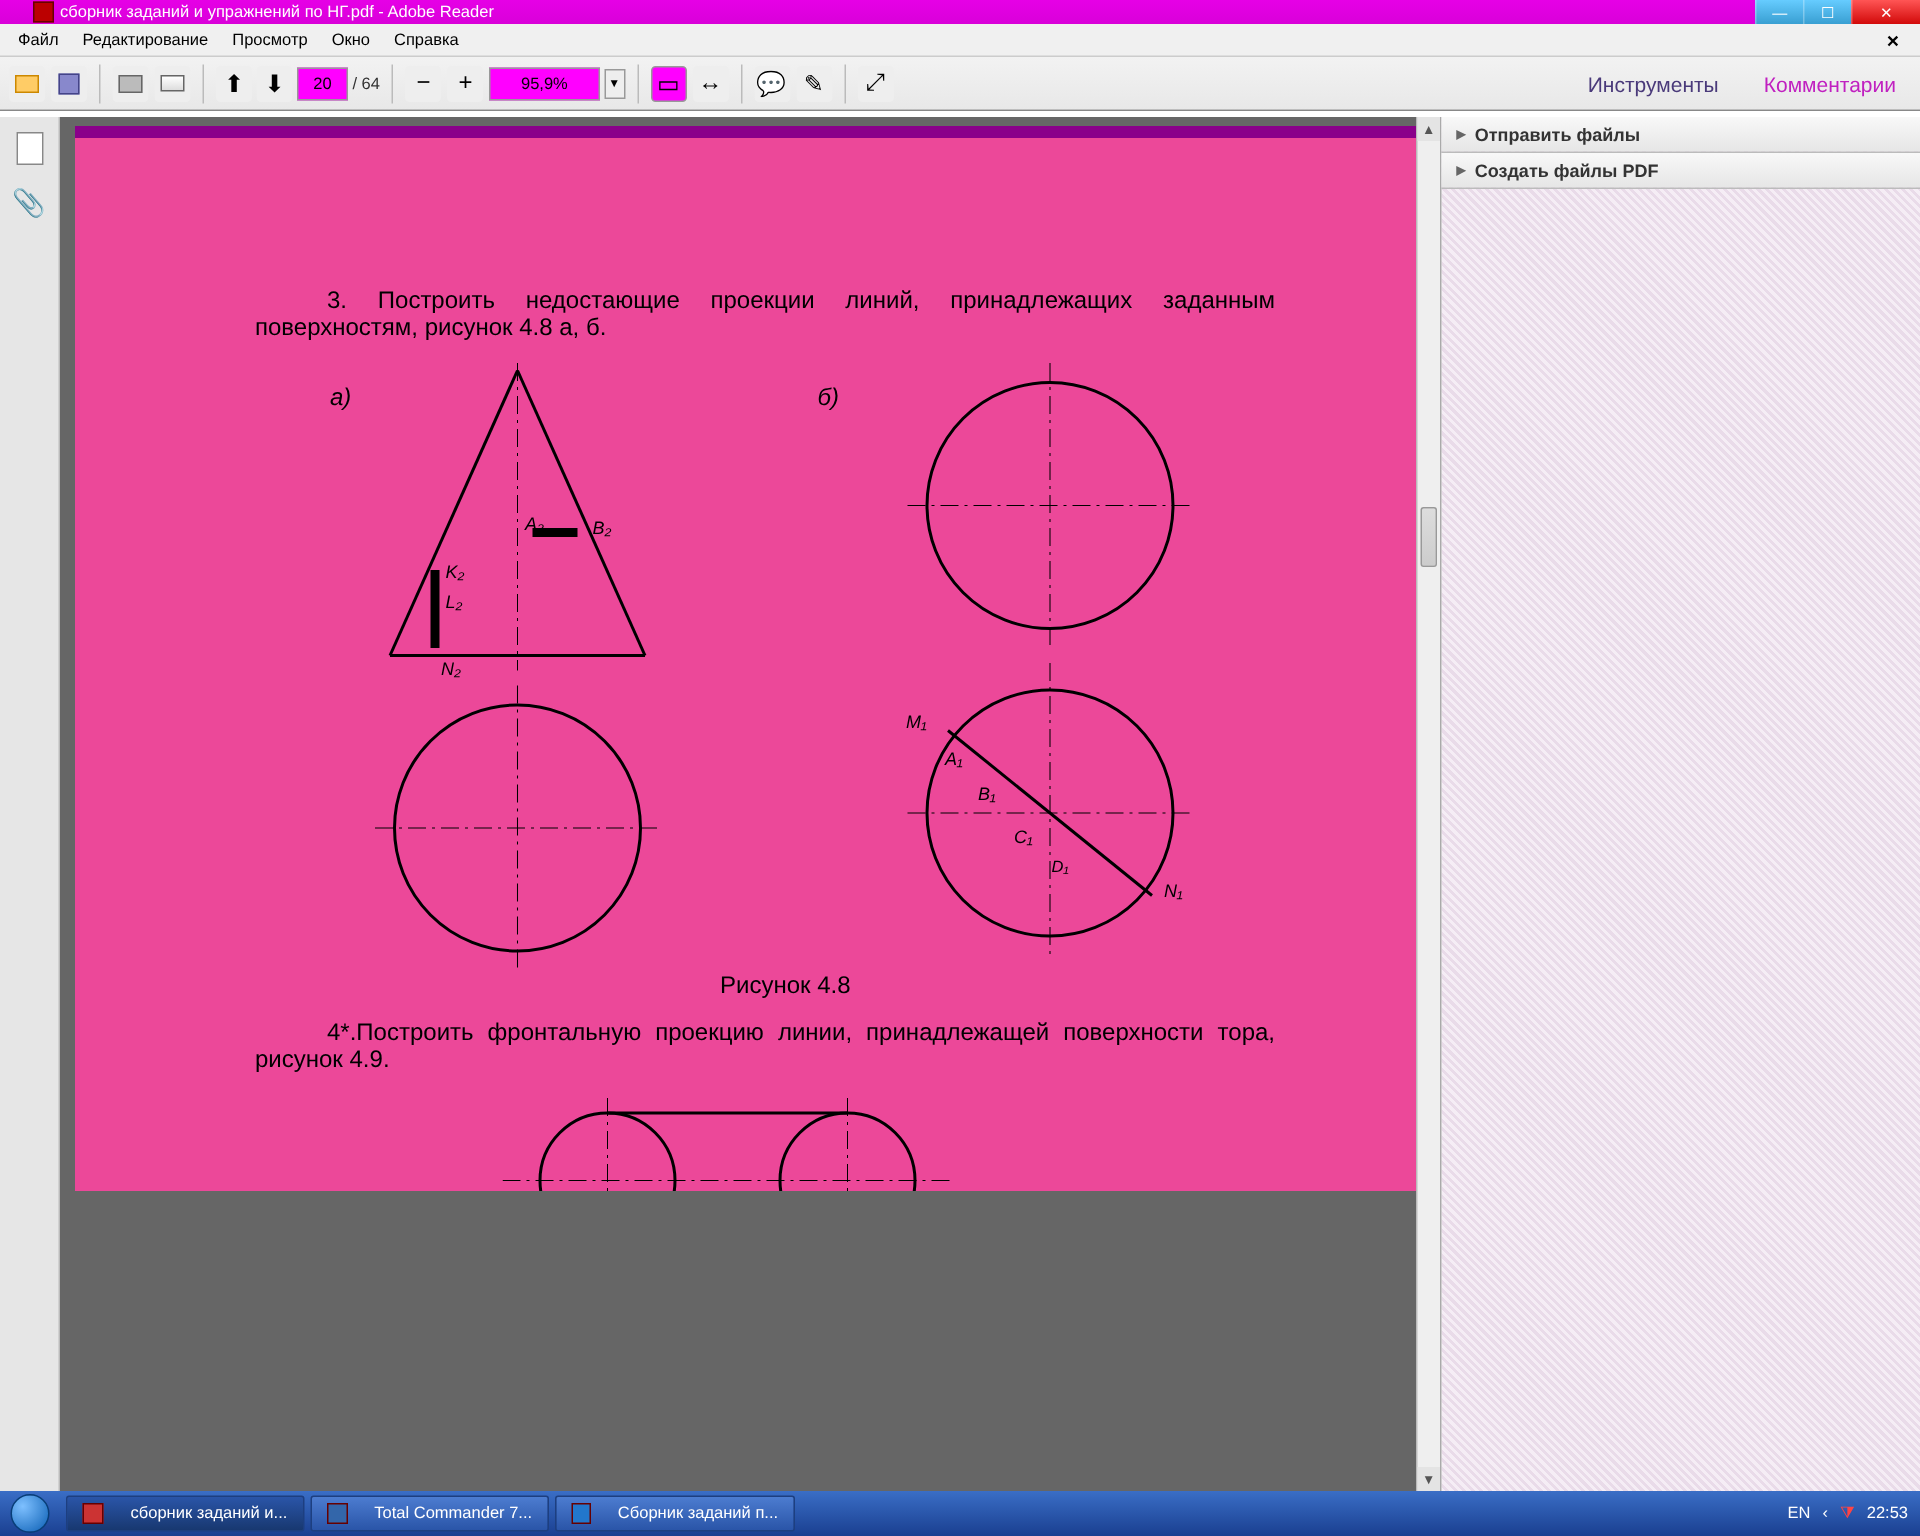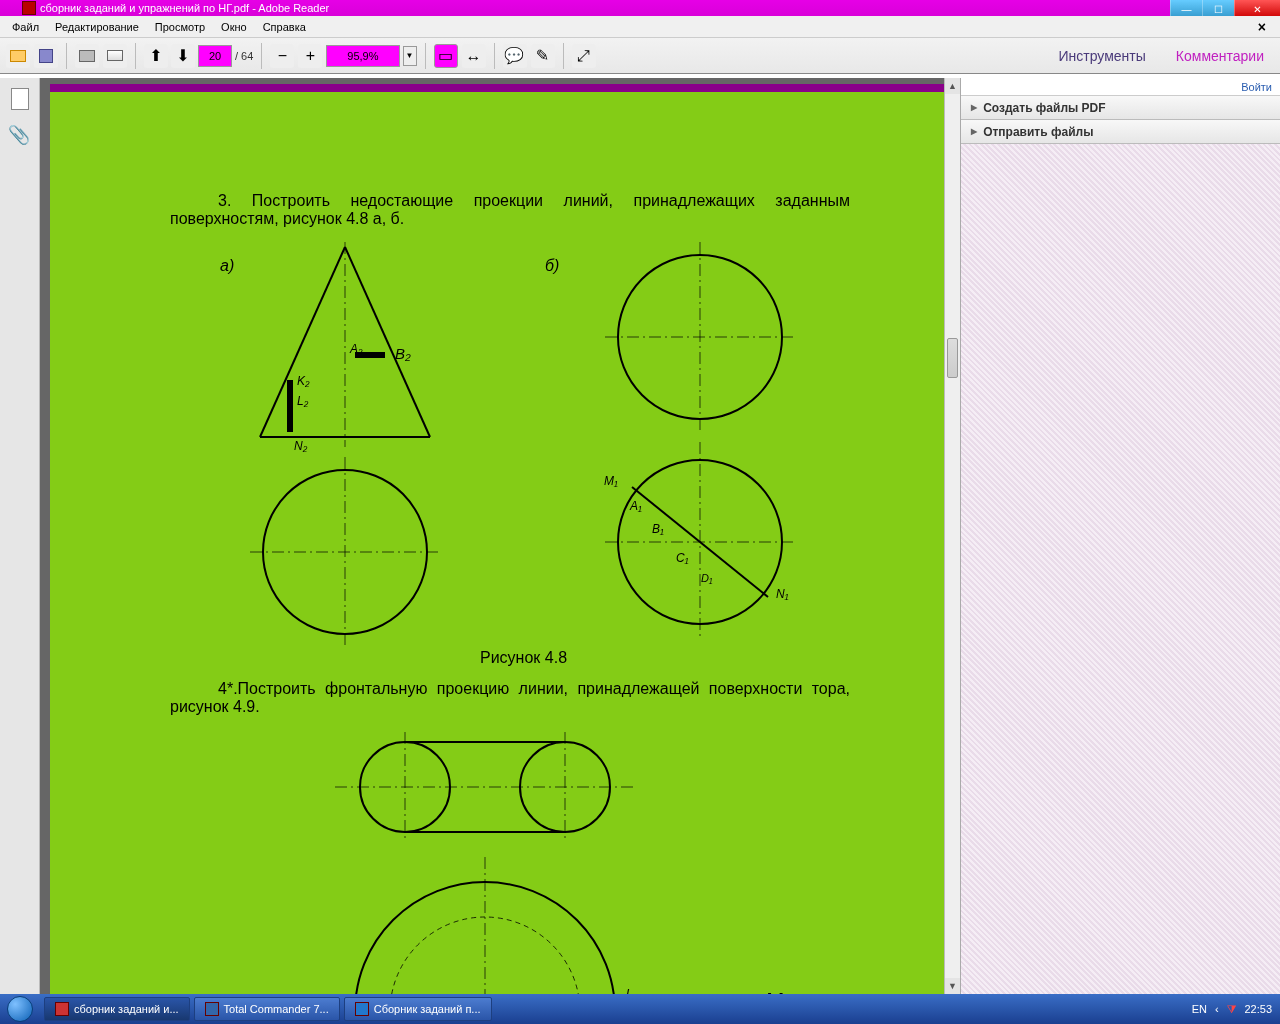--- a/index.html
+++ b/index.html
@@ -33,42 +33,42 @@
 .link-text { font-size:14px; color:#4a3a7a; }
 .link-text.magenta { color:#c020c0; }
 
 
 .main { position:absolute; top:78px; bottom:30px; left:0; right:0; display:flex; }
 .left-strip { width:40px; background:#e6e6e6; border-right:1px solid #bbb; display:flex; flex-direction:column; align-items:center; padding-top:10px; gap:14px; }
 .left-strip .thumb-icon { width:18px; height:22px; border:1px solid #888; background:#fff; }
 .left-strip .clip-icon { font-size:18px; color:#888; }
 
 .doc-area { flex:1; background:#666; overflow:hidden; position:relative; }
-.page { margin:6px 10px; background:#84cc16; border-top:8px solid #8a008a; position:relative; height:910px; overflow:hidden; }
+.page { margin:6px 10px; background:#ec4899; border-top:8px solid #8a008a; position:relative; height:710px; overflow:hidden; }
 .pg-content { position:relative; width:100%; height:100%; color:#000; font-family:"Times New Roman",serif; }
 .txt { position:absolute; font-size:16px; }
 
 .right-panel { width:320px; background:linear-gradient(135deg,#f3e6f3,#eadcea); border-left:1px solid #aaa; font-size:12px; position:relative;
   background-image: repeating-linear-gradient(45deg,#f5edf5 0,#f5edf5 2px,#e9dbe9 2px,#e9dbe9 4px);
 }
 .rp-top { height:18px; background:#fff; border-bottom:1px solid #ccc; display:flex; justify-content:flex-end; align-items:center; padding-right:8px; color:#2a5db0; font-size:11px; }
 .rp-row { height:24px; background:linear-gradient(#f8f8f8,#e6e6e6); border-bottom:1px solid #bbb; display:flex; align-items:center; padding-left:10px; gap:6px; font-size:12px; color:#333; font-weight:bold; }
 .rp-row::before { content:"▶"; font-size:8px; color:#666; }
 
 
 .doc-scroll { position:absolute; right:0; top:0; bottom:0; width:16px; background:#efefef; border-left:1px solid #bbb; }
 .doc-scroll .thumb { position:absolute; left:2px; right:2px; top:260px; height:40px; background:linear-gradient(#ddd,#ccc); border:1px solid #999; border-radius:2px; }
 .doc-scroll .arr { position:absolute; left:0; right:0; height:16px; background:#e4e4e4; display:flex; align-items:center; justify-content:center; font-size:9px; color:#555; }
 .doc-scroll .arr.up { top:0; } .doc-scroll .arr.dn { bottom:0; }
 
 
 .taskbar { position:absolute; bottom:0; left:0; right:0; height:30px; background:linear-gradient(#3a6ec6,#1a3f90); display:flex; align-items:center; font-size:11px; color:#fff; }
 .start { width:40px; height:30px; display:flex; align-items:center; justify-content:center; }
 .start-orb { width:26px; height:26px; border-radius:50%; background:radial-gradient(circle at 30% 30%,#7ec0ff,#0b5fb4); border:1px solid #083e78; position:relative; }
-.task-item { height:24px; padding:0 10px; margin-left:4px; display:flex; align-items:center; gap:5px; background:linear-gradient(#4c7cd0,#2a55a8); border:1px solid #1d3f80; border-radius:2px; font-size:11px; color:#fff; max-width:160px; white-space:nowrap; overflow:hidden; }
+.task-item { height:24px; padding:0 10px; margin-left:4px; display:flex; align-items:center; gap:18px; background:linear-gradient(#4c7cd0,#2a55a8); border:1px solid #1d3f80; border-radius:2px; font-size:11px; color:#fff; max-width:160px; white-space:nowrap; overflow:hidden; }
 .task-item.active { background:linear-gradient(#2a55a8,#183870); }
 .tray { margin-left:auto; display:flex; align-items:center; gap:8px; padding-right:8px; font-size:11px; }
 .tray .lang { background:transparent; }
 .tray .clock { }
 .ti-icon { width:14px; height:14px; background:#c33; border:1px solid #600; display:inline-block; }
 
 
 svg.fig { position:absolute; }
 </style>
 </head>
@@ -151,21 +151,21 @@
 
         <svg class="fig" style="left:190px;top:145px" width="220" height="220">
           <line x1="105" y1="10" x2="20" y2="200" stroke="#000" stroke-width="2"></line>
           <line x1="105" y1="10" x2="190" y2="200" stroke="#000" stroke-width="2"></line>
           <line x1="20" y1="200" x2="190" y2="200" stroke="#000" stroke-width="2"></line>
           <line x1="105" y1="5" x2="105" y2="210" stroke="#000" stroke-width="0.7" stroke-dasharray="12 4 2 4"></line>
           <rect x="115" y="115" width="30" height="6" fill="#000"></rect>
           <rect x="47" y="143" width="6" height="52" fill="#000"></rect>
         </svg>
         <div class="txt" style="left:300px;top:250px;font-size:12px;font-style:italic">A₂</div>
-        <div class="txt" style="left:345px;top:253px;font-size:15px;font-style:italic">B₂</div>
+        <div class="txt" style="left:345px;top:253px;font-size:12px;font-style:italic">B₂</div>
         <div class="txt" style="left:247px;top:282px;font-size:12px;font-style:italic">K₂</div>
         <div class="txt" style="left:247px;top:302px;font-size:12px;font-style:italic">L₂</div>
         <div class="txt" style="left:244px;top:347px;font-size:12px;font-style:italic">N₂</div>
 
         <svg class="fig" style="left:190px;top:360px" width="220" height="200">
           <circle cx="105" cy="100" r="82" fill="none" stroke="#000" stroke-width="2"></circle>
           <line x1="10" y1="100" x2="200" y2="100" stroke="#000" stroke-width="0.7" stroke-dasharray="12 4 2 4"></line>
           <line x1="105" y1="5" x2="105" y2="195" stroke="#000" stroke-width="0.7" stroke-dasharray="12 4 2 4"></line>
         </svg>
 
@@ -214,28 +214,25 @@
       </div>
     </div>
     <div class="doc-scroll">
       <div class="arr up">▲</div>
       <div class="thumb"></div>
       <div class="arr dn">▼</div>
     </div>
   </div>
 
   <div class="right-panel">
-    <div class="rp-top">
-      <span>Войти</span>
-    </div>
+    <div class="rp-row">
+        <span>Отправить файлы</span>
+      </div>
     <div class="rp-row">
         <span>Создать файлы PDF</span>
-      </div>
-    <div class="rp-row">
-        <span>Отправить файлы</span>
       </div>
   </div>
 </div>
 
 <div class="taskbar">
   <div class="start">
       <div class="start-orb"></div>
     </div>
   <div class="task-item active">
       <span class="ti-icon"></span>

